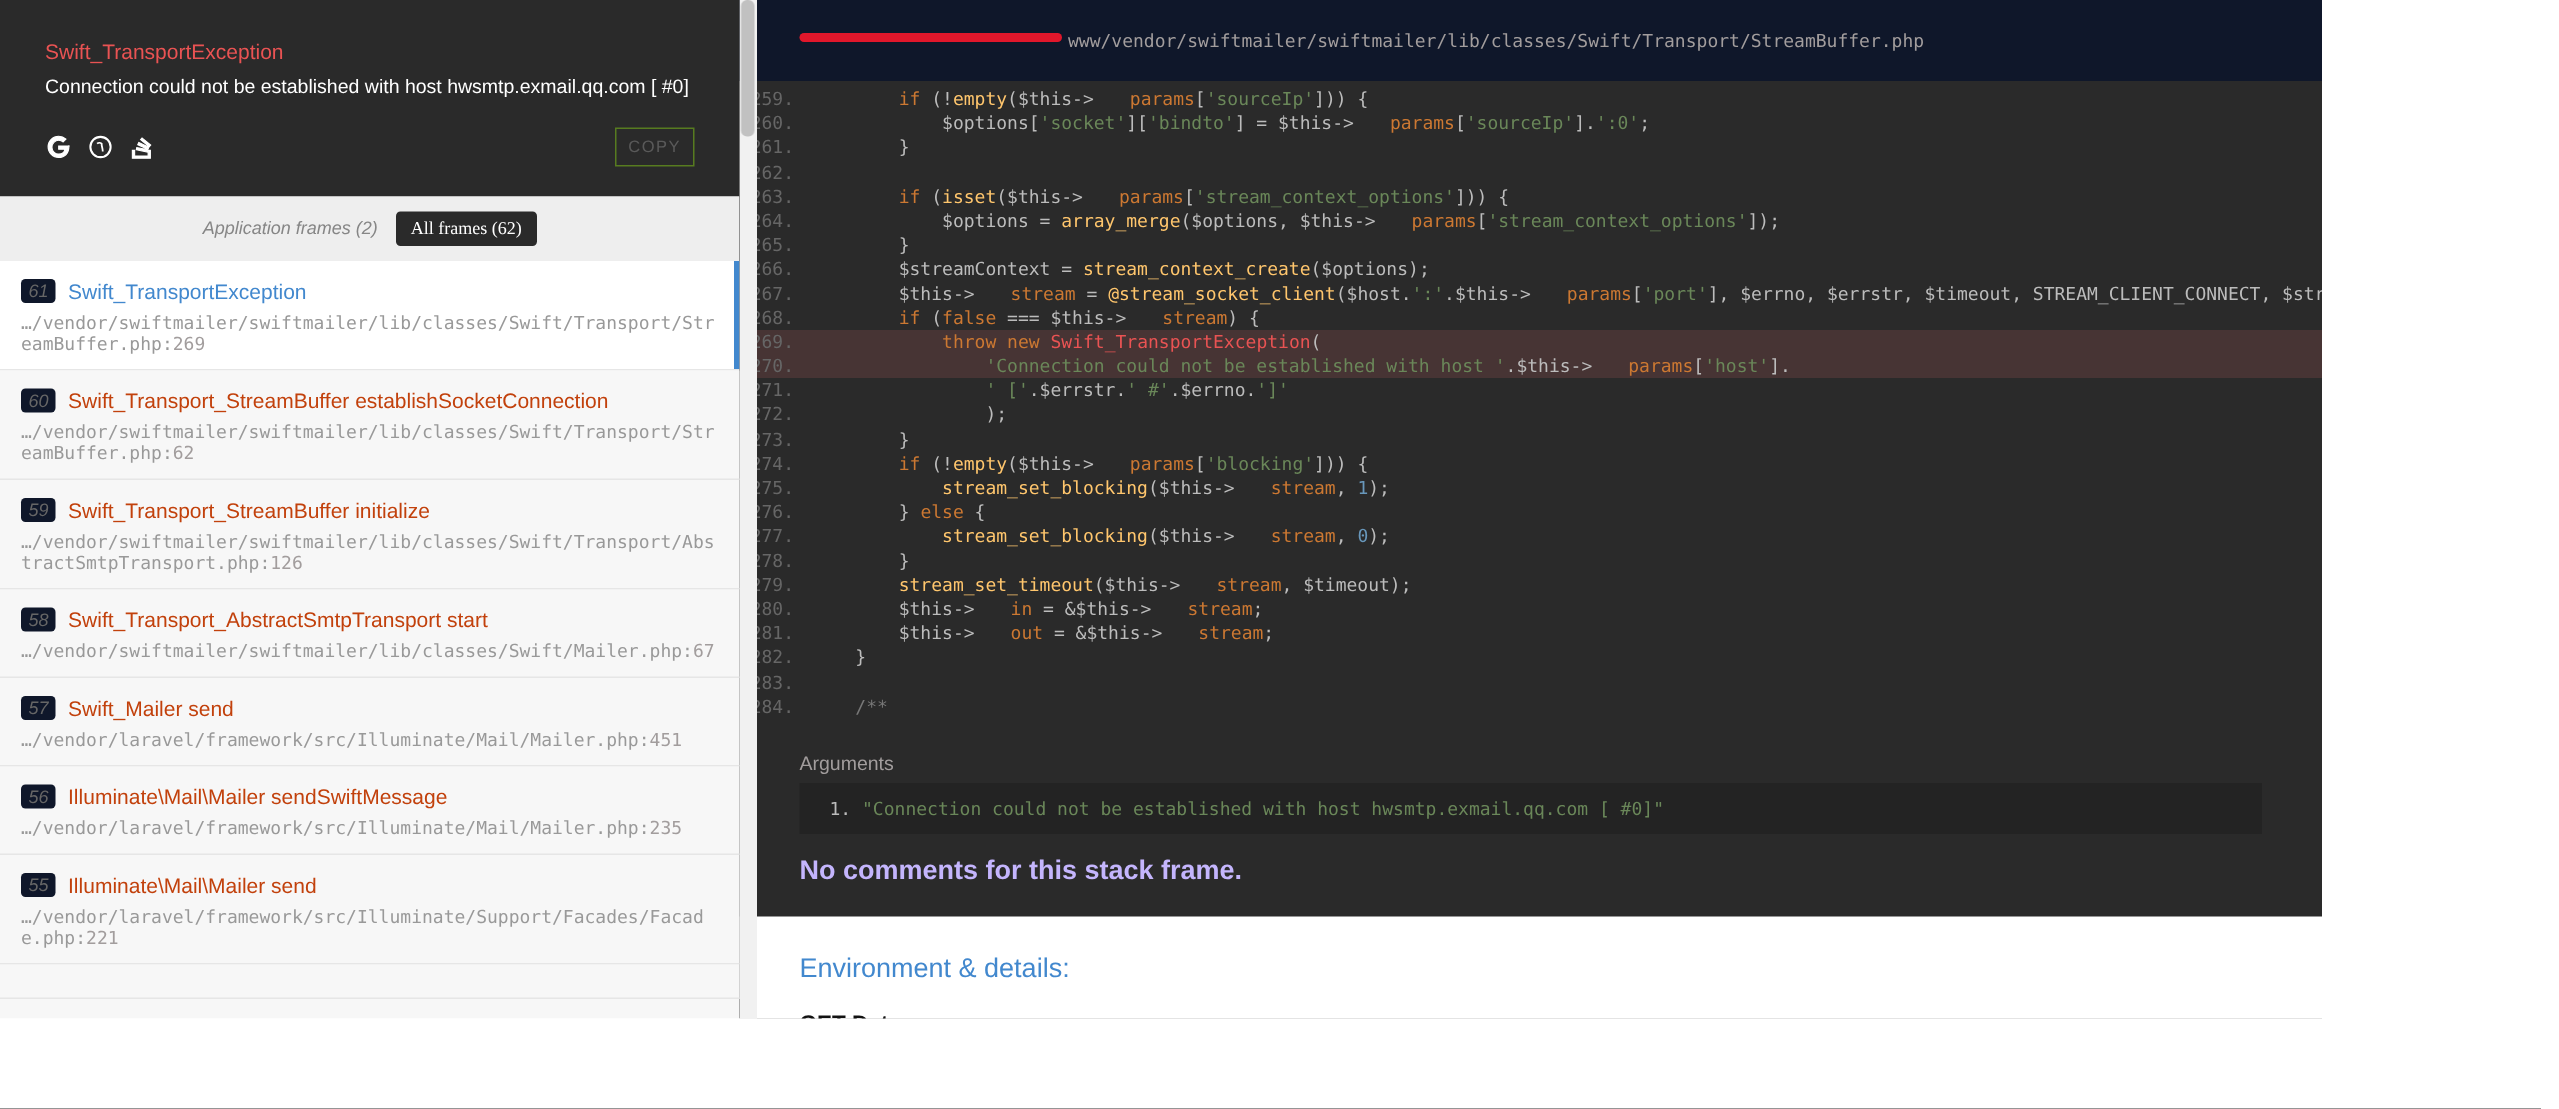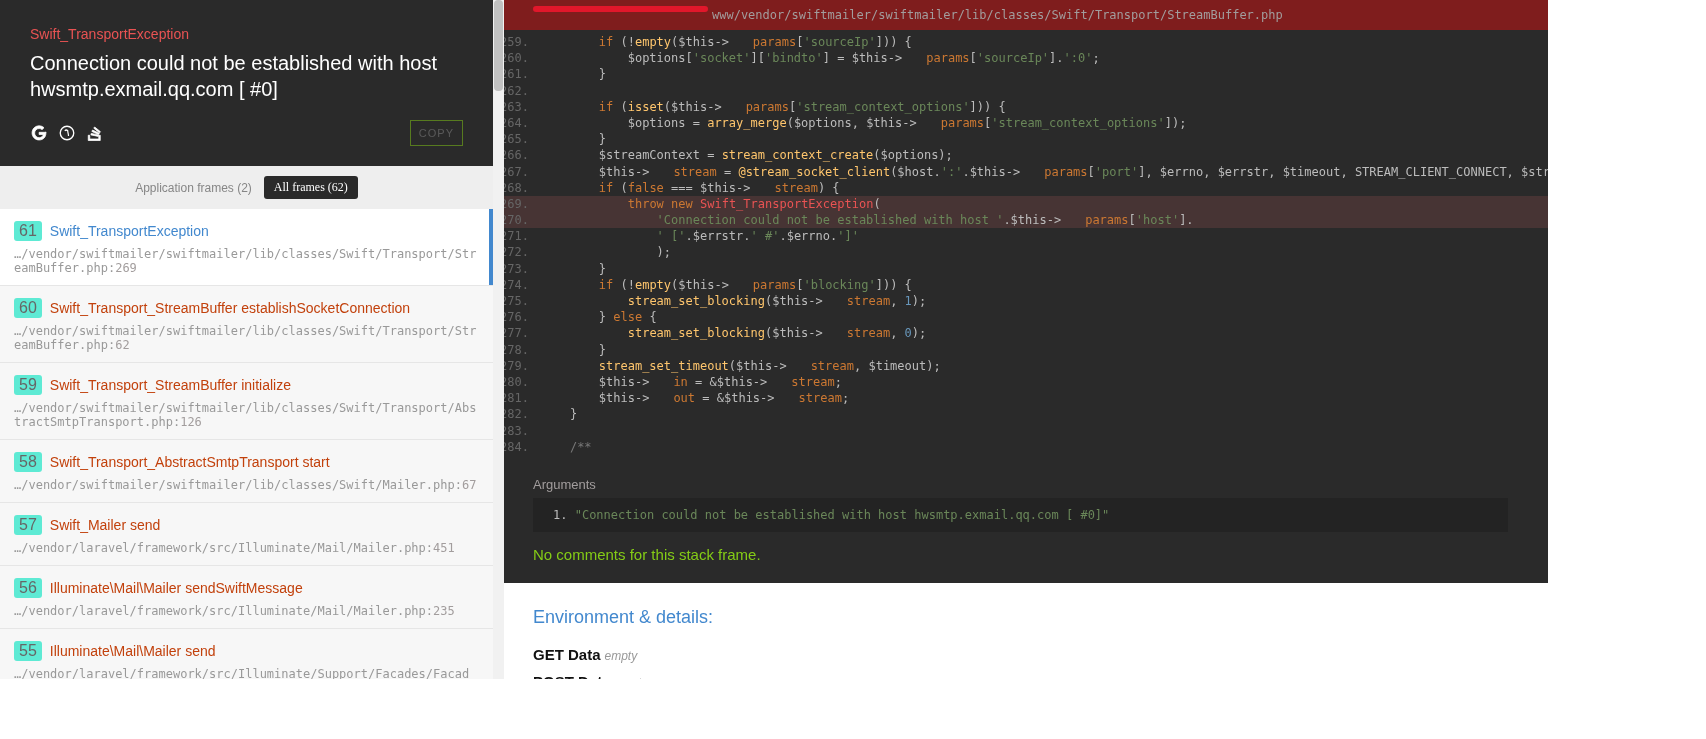--- a/index.html
+++ b/index.html
@@ -7,62 +7,62 @@
 
 .page { display: flex; height: 679px; width: 1548px; }
 
 
 .left { width: 493px; flex: 0 0 493px; display: flex; flex-direction: column; overflow: hidden; }
 .scrollbar-fake { position: absolute; left: 493px; top: 0; width: 11px; height: 679px; background: #f1f1f1; }
 .scrollbar-thumb { position: absolute; left: 494px; top: 0; width: 9px; height: 91px; background: #c1c1c1; border-radius: 4px; }
 
 .header { background: #2a2a2a; color: #fff; padding: 26px 30px 20px 30px; }
 .exc-name { color: #e95353; font-size: 14px; margin-bottom: 8px; }
-.exc-msg { color: #fff; font-size: 20px; line-height: 1.3; margin-bottom: 18px; word-wrap: break-word; }
+.exc-msg { color: #fff; font-size: 13px; line-height: 1.3; margin-bottom: 18px; word-wrap: break-word; }
 .help-row { display: flex; align-items: center; gap: 10px; }
 .help-icon { width: 18px; height: 18px; fill: #fff; stroke: #fff; cursor: pointer; }
 .copy-btn { margin-left: auto; border: 1px solid #84cc16; background: transparent; color: #888; font-size: 11px; padding: 6px 8px; font-family: inherit; letter-spacing: 1px; opacity: .5; }
 
 .tabs { background: #eee; display: flex; justify-content: center; align-items: center; gap: 12px; padding: 10px 0; font-size: 12px; }
-.tab-app { color: #868686; }
+.tab-app { color: #868686; font-style: italic; }
 .tab-all { background: #2a2a2a; color: #fff; padding: 4px 10px; border-radius: 3px; font-family: Liberation Serif, serif; }
 
 .frames { flex: 1; overflow-y: hidden; background: #f7f7f7; }
 .frame { padding: 12px 14px 10px 14px; border-bottom: 1px solid #e6e6e6; background: #f7f7f7; position: relative; }
 .frame.active { background: #fff; }
 .frame.active::after { content: ""; position: absolute; right: 0; top: 0; bottom: 0; width: 4px; background: #4288ce; }
 .frame-head { display: flex; align-items: center; gap: 8px; margin-bottom: 6px; }
-.frame-num { background: #5eead4; color: #666; font-size: 16px; padding: 1px 5px; border-radius: 3px; }
+.frame-num { background: #0f172a; color: #666; font-size: 12px; padding: 1px 5px; border-radius: 3px; font-style: italic; }
 .frame.active .frame-title { color: #4288ce; }
 .frame-title { color: #c2410c; font-size: 14px; }
 .frame-path { color: #999; font-family: Consolas, Menlo, Monaco, monospace; font-size: 12px; word-break: break-all; }
 .frame-path .ln { color: #a29d9d; }
 
 
 .right { flex: 1; background: #2a2a2a; overflow: hidden; }
-.filepath-bar { background: #7f1d1d; color: #a29d9d; font-family: Consolas, Menlo, Monaco, monospace; font-size: 12px; padding: 8px 40px; display: flex; align-items: flex-start; }
+.filepath-bar { background: #0f172a; color: #a29d9d; font-family: Consolas, Menlo, Monaco, monospace; font-size: 12px; padding: 20px 40px; display: flex; align-items: center; }
 .red-strike { display: inline-block; width: 175px; height: 6px; background: #e1172b; border-radius: 3px; margin-right: 4px; position: relative; top: -2px; }
 
 .code { background: #2a2a2a; font-family: Consolas, Menlo, Monaco, monospace; font-size: 12px; line-height: 1.35; padding: 4px 0 12px 0; overflow-x: auto; white-space: nowrap; }
 .code-line { display: flex; }
 .code-line .lnno { width: 48px; text-align: right; color: #666; padding-right: 12px; flex-shrink: 0; }
 .code-line .src { color: #bcbcbc; white-space: pre; }
 .code-line.hl { background: rgba(204,102,102,.18); }
 .tok-kw { color: #cc7832; }
 .tok-prop { color: #cc7832; padding-left: 24px; }
 .tok-str { color: #6a8759; }
 .tok-fn { color: #ffc66d; }
 .tok-err { color: #e95353; }
 .tok-num { color: #6897bb; }
 .tok-com { color: #787878; }
 
 .args-sec { padding: 10px 40px 6px 40px; color: #a29d9d; font-size: 13px; }
 .args-box { background: #232323; margin: 0 40px; padding: 10px 20px; font-family: Consolas, Menlo, Monaco, monospace; font-size: 12px; color: #6a8759; }
 .args-box .idx { color: #bcbcbc; }
-.no-comments { padding: 14px 40px 20px 40px; color: #84cc16; font-size: 15px; }
+.no-comments { padding: 14px 40px 20px 40px; color: #c4b5fd; font-size: 18px; font-weight: bold; }
 
 .details { background: #fff; padding: 24px 40px; }
 .details h2 { color: #4288ce; font-weight: normal; font-size: 18px; margin-bottom: 18px; }
 .detail-row { margin-bottom: 10px; font-size: 15px; }
 .detail-row strong { color: #111; font-weight: bold; }
 .detail-row .empty { color: #999; font-size: 12px; font-style: italic; margin-left: 4px; }
 </style>
 </head>
 <body>
 

